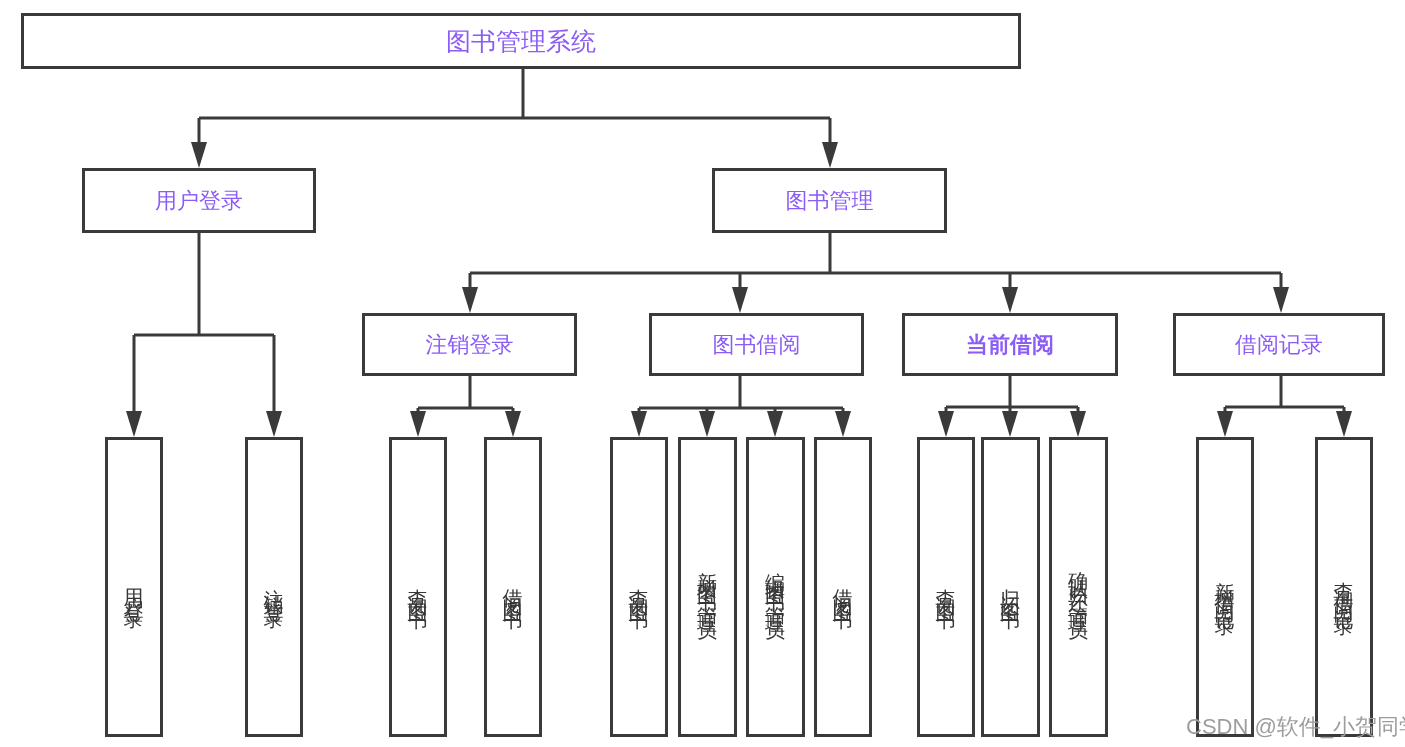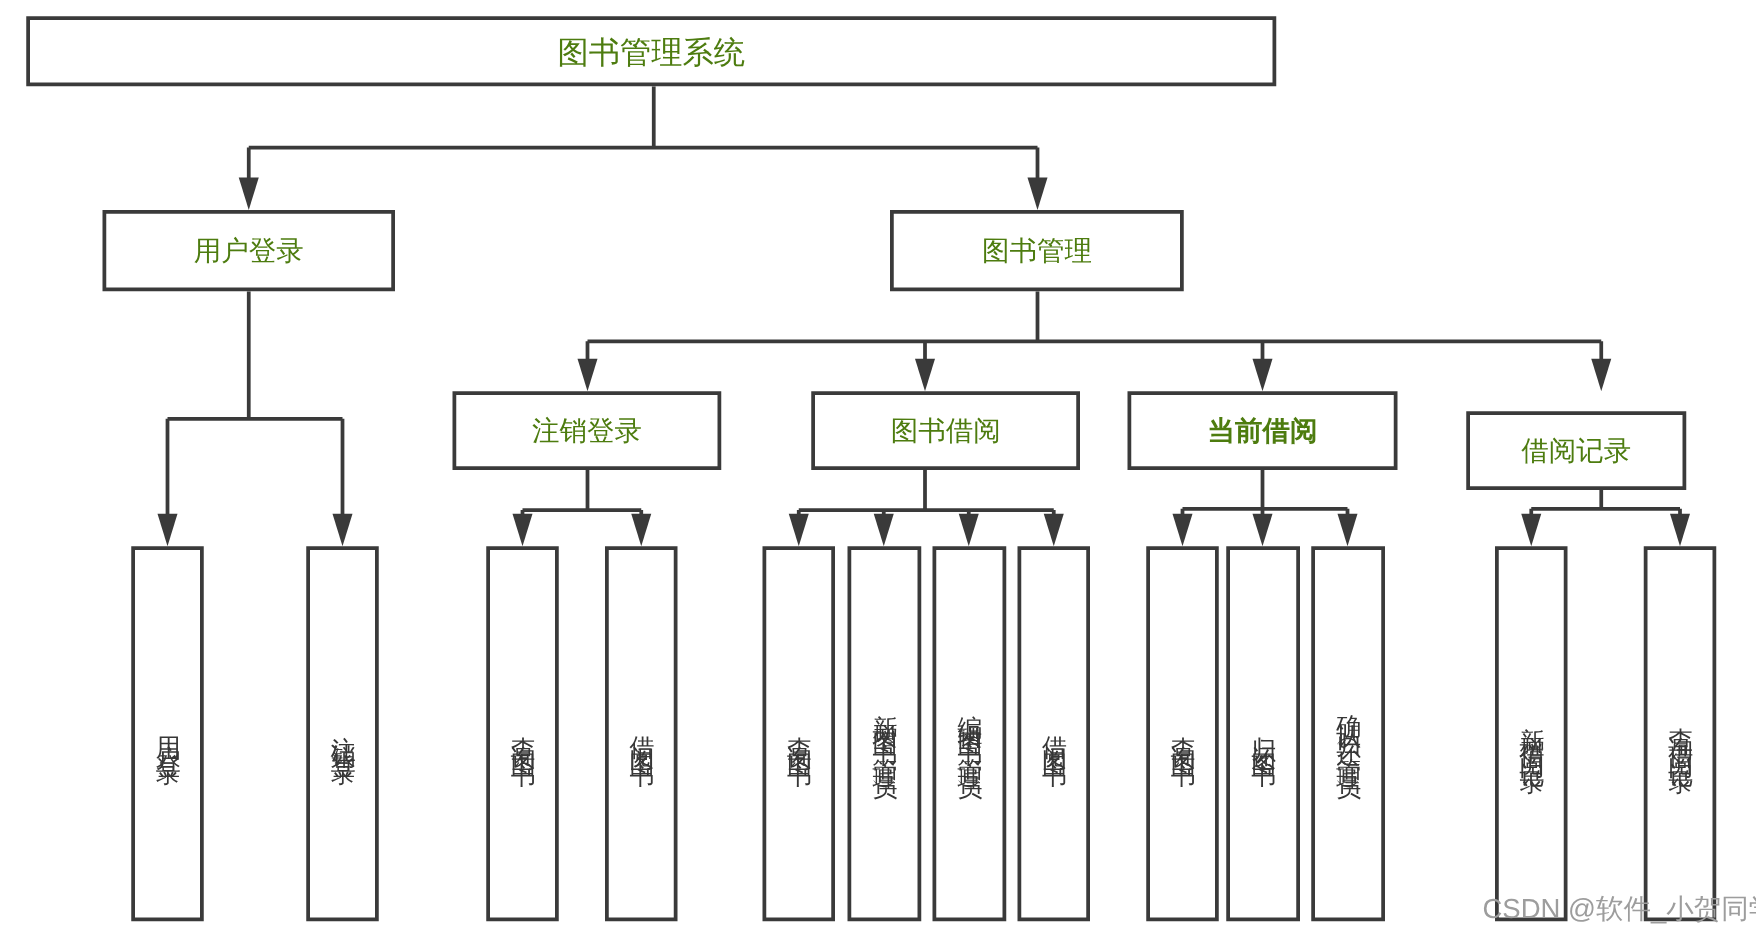--- a/index.html
+++ b/index.html
@@ -22,21 +22,21 @@
     box-sizing: border-box;
     border: 3px solid #3a3a3a;
     background: #ffffff;
     display: flex;
     align-items: center;
     justify-content: center;
     text-align: center;
   }
   .box .hlabel {
     font-size: 22px;
-    color: #4d7c0f;
+    color: #8b5cf6;
     white-space: nowrap;
   }
   .box.root .hlabel { font-size: 25px; }
   .leaf .vlabel {
     writing-mode: vertical-rl;
     text-orientation: mixed;
     font-size: 20px;
     letter-spacing: 7px;
     color: #373737;
     line-height: 1;
@@ -102,21 +102,21 @@
 
   <div class="box" style="left:362px; top:313px; width:215px; height:63px;">
     <span class="hlabel">注销登录</span>
   </div>
   <div class="box" style="left:633px; top:313px; width:215px; height:63px;margin-left:16px;">
     <span class="hlabel">图书借阅</span>
   </div>
   <div class="box" style="left:902px; top:313px; width:216px; height:63px;font-weight:bold;">
     <span class="hlabel">当前借阅</span>
   </div>
-  <div class="box" style="left:1173px; top:313px; width:176px; height:63px;margin-top:16px;">
+  <div class="box" style="left:1173px; top:313px; width:212px; height:63px;">
     <span class="hlabel">借阅记录</span>
   </div>
 
   <div class="box leaf" style="left:105px; top:437px; width:58px; height:300px;">
     <span class="vlabel">用户登录</span>
   </div>
   <div class="box leaf" style="left:245px; top:437px; width:58px; height:300px;">
     <span class="vlabel">注销登录</span>
   </div>
 

